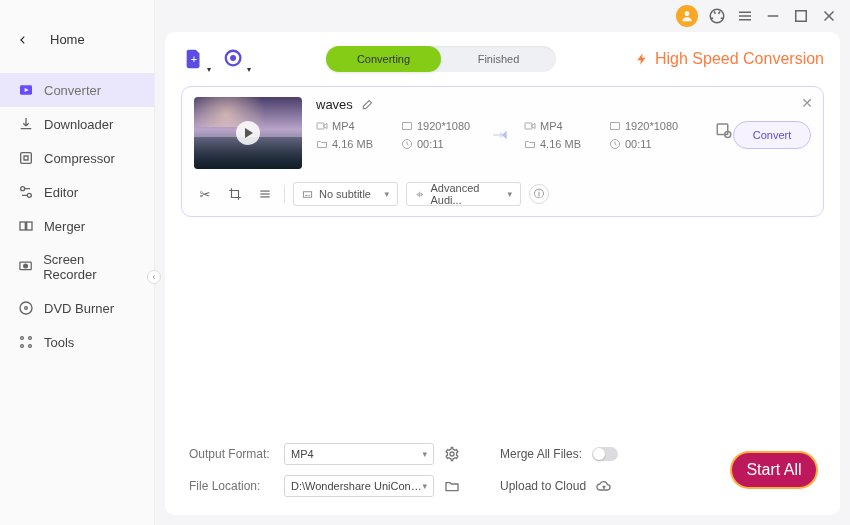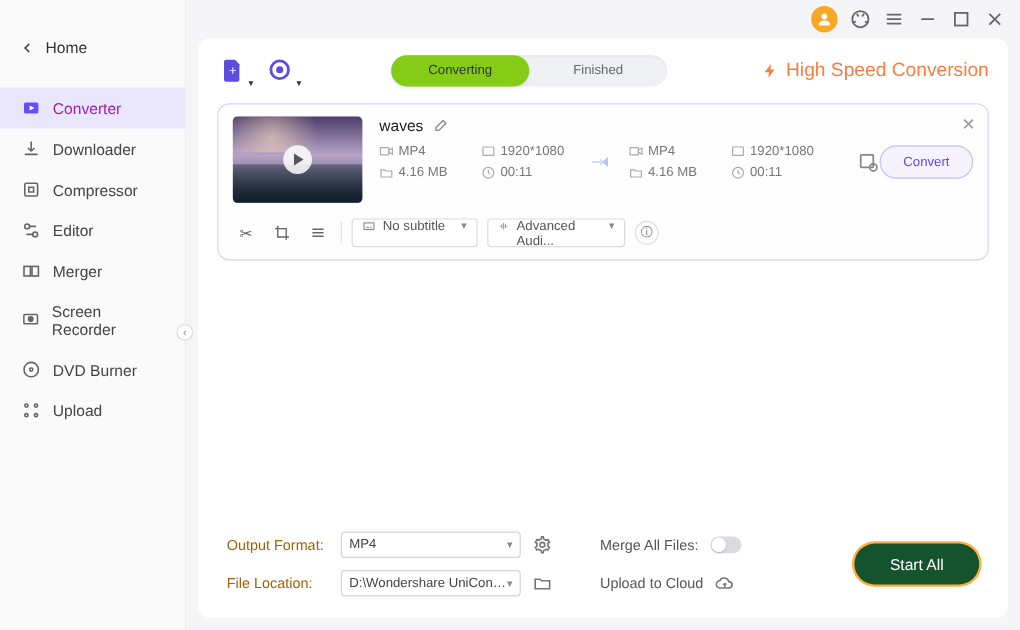--- a/index.html
+++ b/index.html
@@ -6,24 +6,24 @@
 body { width: 850px; height: 525px; background: #f5f5f7; overflow: hidden; position: relative; }
 
 
 .titlebar { position: absolute; top: 0; right: 0; height: 32px; display: flex; align-items: center; gap: 10px; padding: 0 12px; }
 .tb-icon { width: 18px; height: 18px; display: flex; align-items: center; justify-content: center; color: #666; cursor: pointer; }
 .avatar-circle { width: 22px; height: 22px; border-radius: 50%; background: #f9a825; display: flex; align-items: center; justify-content: center; }
 .avatar-circle svg { width: 14px; height: 14px; }
 
 
 .sidebar { position: absolute; left: 0; top: 0; width: 155px; height: 100%; background: #fafafb; border-right: 1px solid #eee; padding-top: 24px; }
-.home-row { display: flex; align-items: center; gap: 10px; padding: 8px 18px; font-size: 13px; color: #333; cursor: pointer; }
+.home-row { display: flex; align-items: center; gap: 22px; padding: 8px 18px; font-size: 13px; color: #333; cursor: pointer; }
 .sidebar-items { margin-top: 18px; }
 .sidebar-item { display: flex; align-items: center; gap: 10px; padding: 9px 18px; font-size: 13px; color: #444; cursor: pointer; }
-.sidebar-item.active { background: rgba(120, 90, 255, 0.12); color: #a21caf; }
+.sidebar-item.active { background: rgba(120, 90, 255, 0.12); color: #737373; }
 .sidebar-item.active .s-icon { color: #6a4cff; }
 .s-icon { width: 16px; height: 16px; color: #666; display: flex; align-items: center; justify-content: center; }
 .collapse-handle { position: absolute; right: -7px; top: 270px; width: 14px; height: 14px; background: #fff; border: 1px solid #ddd; border-radius: 50%; display: flex; align-items: center; justify-content: center; font-size: 9px; color: #888; cursor: pointer; }
 
 
 .main { position: absolute; left: 165px; top: 32px; right: 10px; bottom: 10px; display: flex; flex-direction: column; }
 .content-card { background: #fff; border-radius: 10px; padding: 14px 16px; flex: 1; display: flex; flex-direction: column; position: relative; }
 
 
 .card-top { display: flex; align-items: center; gap: 14px; }
@@ -45,43 +45,43 @@
 .play-circle::after { content: ""; border-left: 8px solid #555; border-top: 5px solid transparent; border-bottom: 5px solid transparent; margin-left: 2px; }
 .task-info { flex: 1; }
 .task-title-row { display: flex; align-items: flex-start; gap: 8px; margin-bottom: 8px; }
 .task-title { font-size: 13px; color: #222; }
 .edit-ic { width: 14px; height: 14px; color: #888; cursor: pointer; }
 .meta-grid { display: flex; align-items: center; gap: 10px; }
 .meta-col { display: flex; flex-direction: column; gap: 6px; width: 75px; }
 .meta-item { display: flex; align-items: center; gap: 4px; font-size: 11px; color: #777; }
 .meta-item .mi-ic { width: 12px; height: 12px; color: #aaa; flex-shrink: 0; }
 .arrow-col { color: #b8c4f0; display: flex; align-items: center; padding: 0 4px; }
-.task-actions { display: flex; align-items: center; margin-left: auto; }
+.task-actions { display: flex; align-items: flex-start; margin-left: auto; }
 .settings-ic { width: 18px; height: 18px; color: #888; cursor: pointer; }
 .convert-btn { width: 78px; height: 28px; border: 1px solid #c8bfff; background: #f6f3ff; color: #5b4de0; border-radius: 14px; font-size: 11px; cursor: pointer; }
 
 
 .task-footer { display: flex; align-items: center; gap: 8px; margin-top: 12px; padding-top: 1px; }
 .tf-icon { width: 22px; height: 22px; display: flex; align-items: center; justify-content: center; color: #666; cursor: pointer; font-size: 13px; }
 .tf-divider { width: 1px; height: 18px; background: #e0e0e0; }
-.tf-select { height: 24px; border: 1px solid #dcdce0; border-radius: 3px; background: #fff; font-size: 11px; color: #555; padding: 0 8px; display: flex; gap: 6px; cursor: pointer; }
+.tf-select { height: 24px; border: 1px solid #dcdce0; border-radius: 3px; background: #fff; font-size: 11px; color: #555; padding: 0 8px; display: flex; align-items: center; gap: 6px; cursor: pointer; }
 .tf-chev { font-size: 9px; color: #888; margin-left: auto; }
 .tf-spacer { flex: 1; }
 .tf-settings-p { display: flex; align-items: center; gap: 6px; height: 24px; border: 1px solid #dcdce0; border-radius: 3px; padding: 0 10px; font-size: 11px; color: #555; cursor: pointer; }
 
 
 .bottom-bar { margin-top: auto; padding: 12px 8px 4px 8px; display: grid; grid-template-columns: 1fr auto; grid-template-rows: auto auto; column-gap: 20px; row-gap: 10px; align-items: center; font-size: 12px; color: #555; position: relative; }
 .bb-row { display: flex; align-items: center; gap: 10px; }
-.bb-label { width: 85px; color: #a16207; }
+.bb-label { width: 85px; color: #737373; }
 .bb-select { width: 150px; height: 22px; border: 1px solid #d5d5da; border-radius: 3px; padding: 0 6px; display: flex; align-items: center; font-size: 11px; color: #444; cursor: pointer; }
 .bb-select .tf-chev { margin-left: auto; }
 .bb-ic { width: 16px; height: 16px; color: #777; cursor: pointer; }
 .merge-toggle { width: 26px; height: 14px; background: #dcdce0; border-radius: 7px; position: relative; cursor: pointer; }
 .merge-toggle::after { content: ""; position: absolute; width: 12px; height: 12px; background: #fff; border-radius: 50%; top: 1px; left: 1px; box-shadow: 0 1px 2px rgba(0,0,0,0.2); }
-.start-all { grid-row: 1 / span 2; grid-column: 2; width: 104px; height: 34px; border-radius: 17px; background: #14532d; color: #fff; font-size: 13px; border: none; cursor: pointer; box-shadow: 0 0 0 2px #ffae3b; }
+.start-all { grid-row: 1 / span 2; grid-column: 2; width: 84px; height: 34px; border-radius: 17px; background: #be185d; color: #fff; font-size: 16px; border: none; cursor: pointer; box-shadow: 0 0 0 2px #ffae3b; }
 </style>
 </head>
 <body>
 
 <div class="titlebar">
   <div class="avatar-circle">
     <svg viewBox="0 0 24 24" fill="#fff">
         <circle cx="12" cy="8" r="4"></circle>
         <path d="M4 20c0-4 4-6 8-6s8 2 8 6v1H4z"></path>
       </svg>
@@ -190,21 +190,21 @@
     </div>
     <div class="sidebar-item">
       <span class="s-icon">
           <svg viewBox="0 0 24 24" fill="none" stroke="currentColor" stroke-width="2">
             <circle cx="6" cy="6" r="2"></circle>
             <circle cx="18" cy="6" r="2"></circle>
             <circle cx="6" cy="18" r="2"></circle>
             <circle cx="18" cy="18" r="2"></circle>
           </svg>
         </span>
-      <span>Upload</span>
+      <span>Tools</span>
     </div>
   </div>
   <div class="collapse-handle">‹</div>
 </div>
 
 <div class="main">
   <div class="content-card">
     <div class="card-top">
       <div class="add-btn">
         <svg width="22" height="22" viewBox="0 0 24 24" fill="currentColor">

